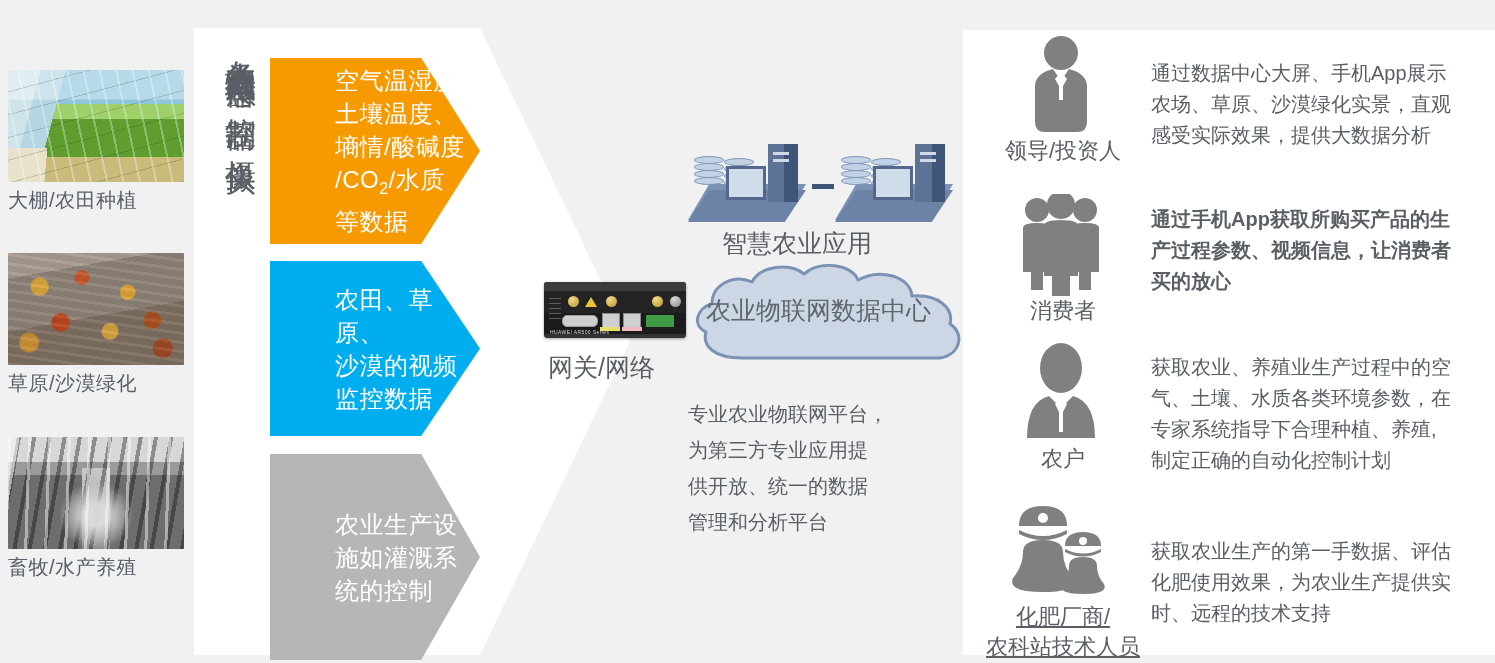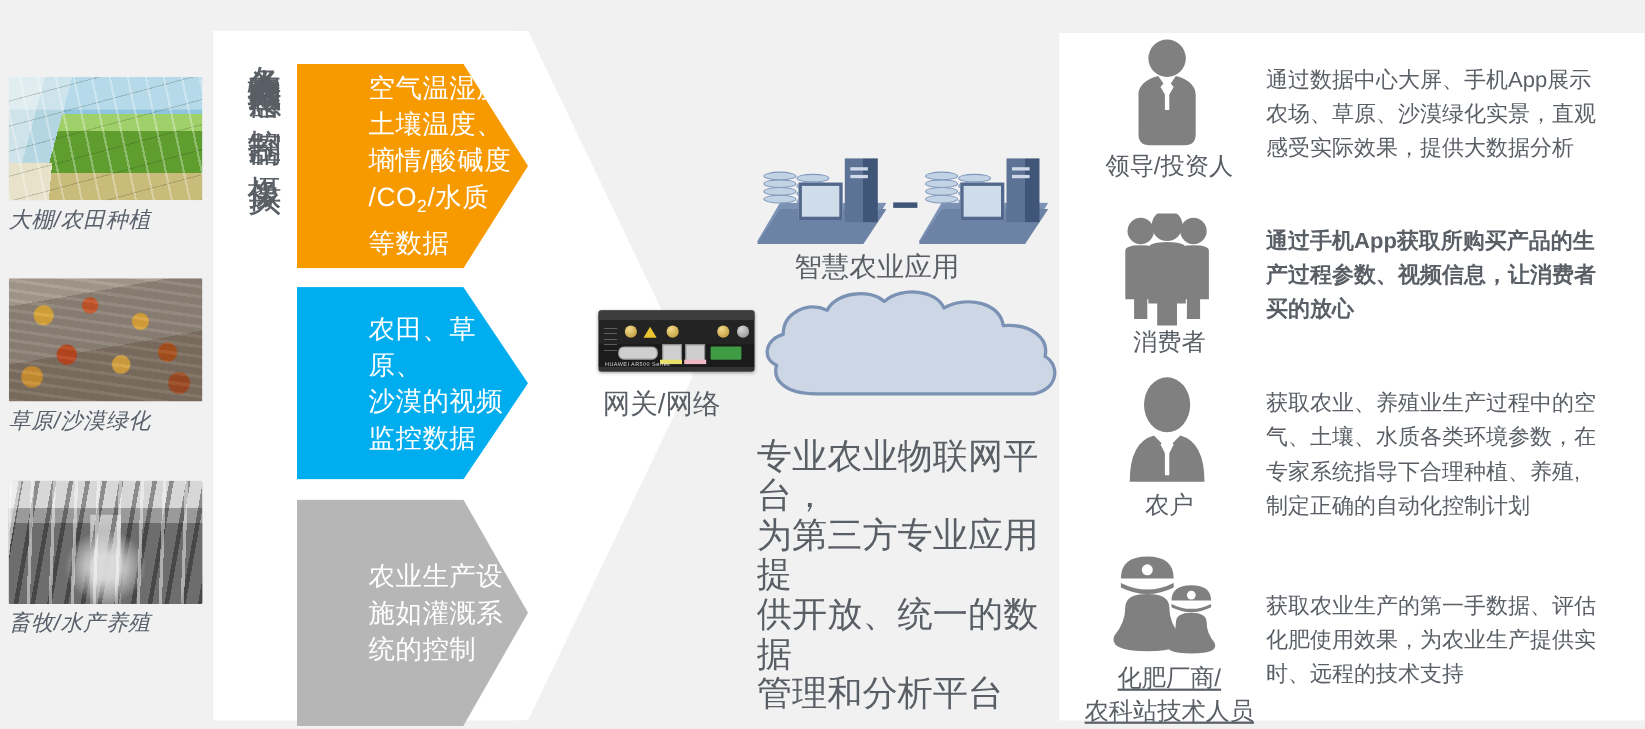--- a/index.html
+++ b/index.html
@@ -8,21 +8,21 @@
   }
   body {
     width: 1495px; height: 663px;
     position: relative; overflow: hidden;
     font-family: "Liberation Sans", "DejaVu Sans", sans-serif;
     color: #5a5f66;
   }
   .stage { position: absolute; inset: 0; background: #f1f1f1; }
 
   
-  .thumbs { position: absolute; left: 0; top: 0; width: 194px; height: 663px; font-style: italic; }
+  .thumbs { position: absolute; left: 0; top: 0; width: 194px; height: 663px; }
   .thumb-block { position: absolute; left: 8px; width: 176px; }
   .thumb-img {
     width: 176px; height: 112px; border-radius: 1px;
     position: relative; overflow: hidden;
   }
   .thumb-cap {
     font-size: 20px; line-height: 30px; color: #59606b;
     padding-top: 3px; white-space: nowrap; letter-spacing: .5px;
   }
   
@@ -185,21 +185,21 @@
             background: repeating-linear-gradient(180deg, #777 0 1px, rgba(0,0,0,0) 1px 5px); opacity:.7;}
   #cap-gateway { left: 548px; top: 350px; }
 
   .cloud { position: absolute; left: 678px; top: 262px; width: 296px; height: 118px; }
   .cloud svg { width: 100%; height: 100%; display:block; }
   #cap-cloud {
     left: 706px; top: 293px; font-size: 25px; color: #5f666e;
   }
   .center-para {
     position: absolute; left: 688px; top: 396px; width: 270px;
-    font-size: 32px; line-height: 36px; color: #5a5f66; white-space: pre-line;
+    font-size: 20px; line-height: 36px; color: #5a5f66; white-space: pre-line;
   }
 
   
   .panel-right {
     position: absolute; left: 963px; top: 30px; width: 532px; height: 625px; background: #fff;
   }
   .role { position: absolute; left: 963px; width: 532px; }
   #role-leader   { top: 30px;  height: 150px; }
   #role-consumer { top: 190px; height: 140px; }
   #role-farmer   { top: 338px; height: 148px; }
@@ -327,20 +327,21 @@
   </div>
   <div class="cap-center" id="cap-gateway">网关/网络</div>
 
   <div class="cloud">
     <svg viewBox="0 0 296 118" xmlns="http://www.w3.org/2000/svg">
       <path d="M64 96 C36 96 24 84 28 70 C14 64 18 46 34 42 C34 22 56 12 74 20
                C82 4 112 0 126 12 C142 -2 174 2 180 18 C202 6 232 14 234 34
                C260 32 276 46 272 62 C286 70 284 92 262 96 Z" fill="#ccd6e4" stroke="#7b92b4" stroke-width="3" stroke-linejoin="round"></path>
     </svg>
   </div>
+  <div class="cap-center" id="cap-cloud">农业物联网数据中心</div>
 
   <div class="center-para">专业农业物联网平台，
 为第三方专业应用提
 供开放、统一的数据
 管理和分析平台</div>
 
   <div class="panel-right"></div>
 
   <div class="role" id="role-leader">
     <div class="role-icon">

